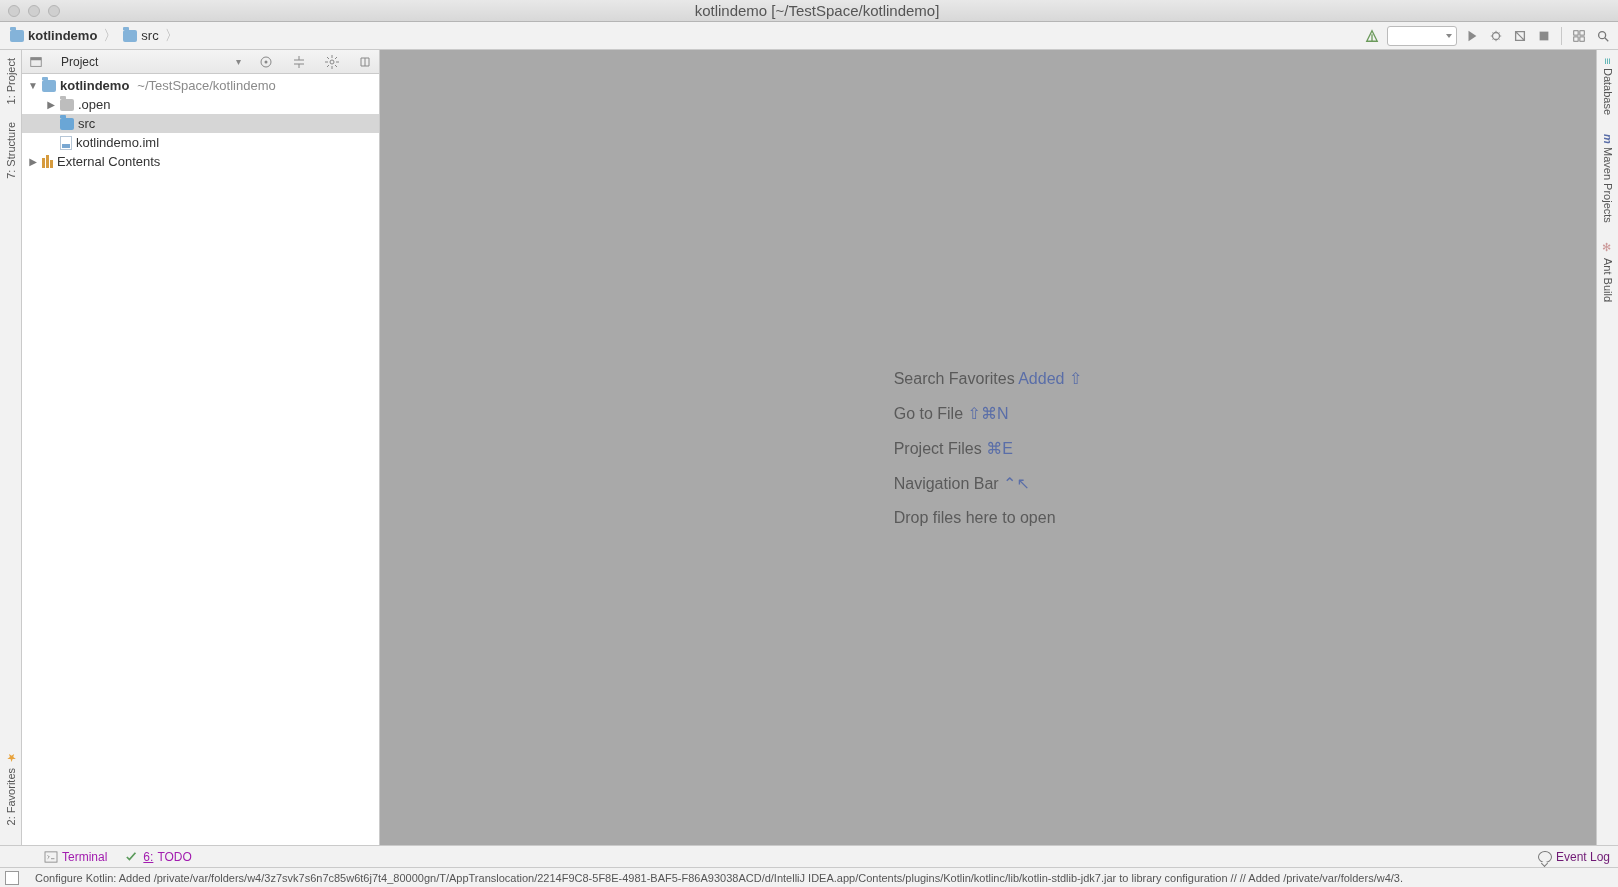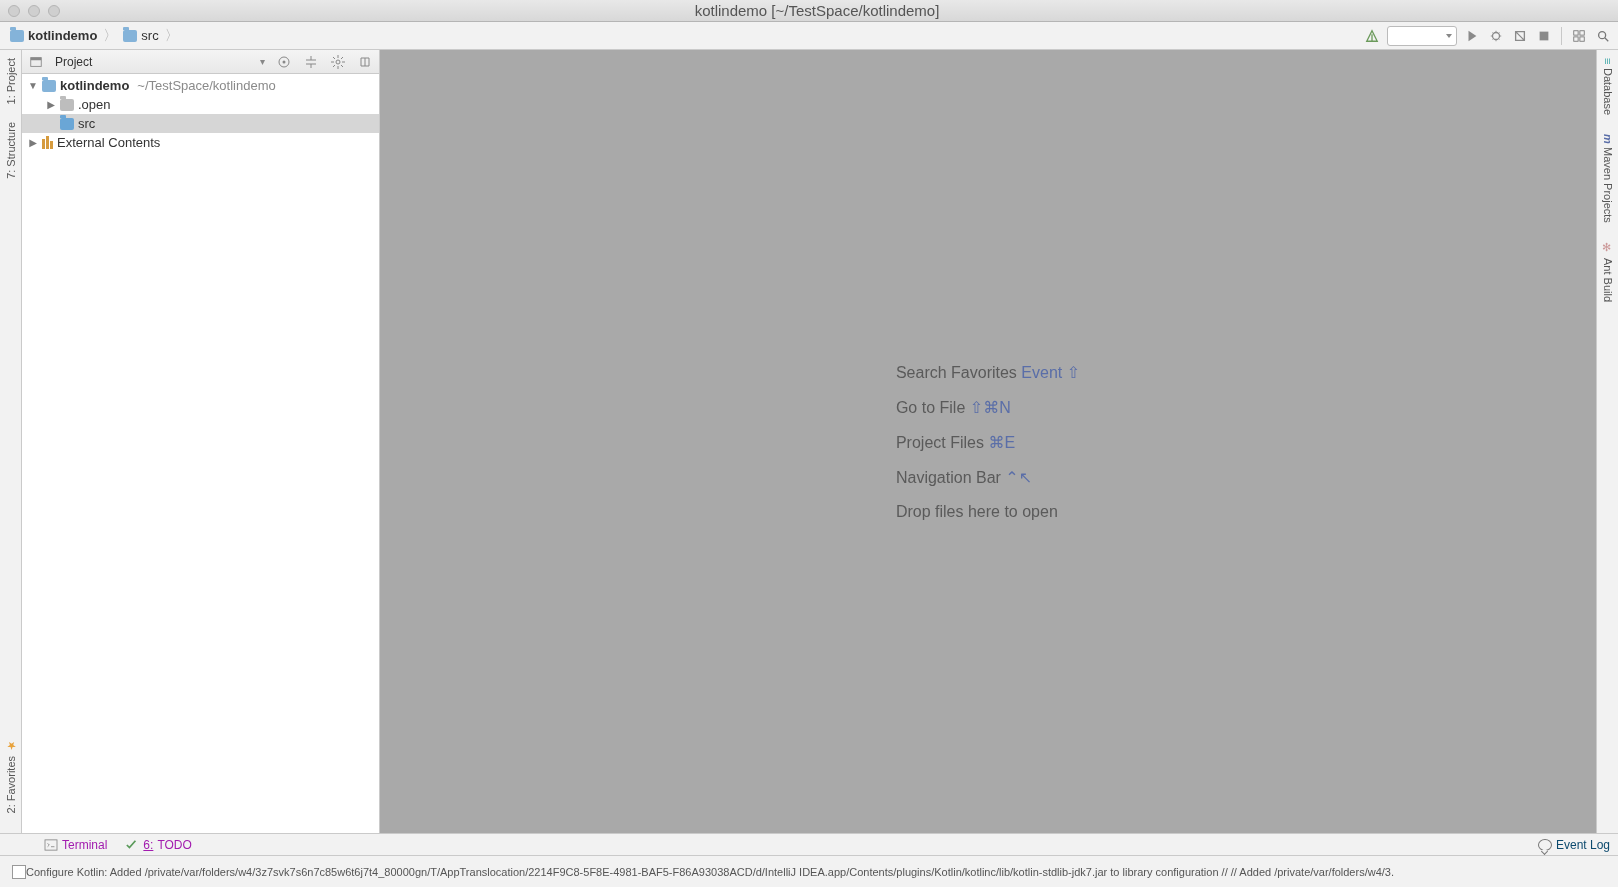--- a/index.html
+++ b/index.html
@@ -27,21 +27,21 @@
 
 
 .main { flex: 1; display: flex; min-height: 0; }
 .left-gutter, .right-gutter { width: 22px; background: #f2f2f2; border-right: 1px solid #cacaca; display:flex; flex-direction:column; align-items:center; padding-top:4px; gap:10px; }
 .right-gutter { border-right:none; border-left:1px solid #cacaca; }
 .gutter-tab { writing-mode: vertical-rl; transform: rotate(180deg); font-size: 11px; color: #555; padding: 4px 0; display:flex; align-items:center; gap:4px; cursor:pointer; }
 .right-gutter .gutter-tab { transform: none; }
 
 
 .project-panel { width: 358px; background:#fff; border-right:1px solid #cacaca; display:flex; flex-direction:column; }
-.panel-header { height: 24px; background: linear-gradient(#f4f4f4,#e8e8e8); border-bottom:1px solid #cacaca; display:flex; align-items:center; padding:0 6px; gap:11px; }
+.panel-header { height: 24px; background: linear-gradient(#f4f4f4,#e8e8e8); border-bottom:1px solid #cacaca; display:flex; align-items:center; padding:0 6px; gap:17px; }
 .panel-header .ptitle { flex:1; font-size:12px; color:#333; }
 .panel-header .picon { width:16px; height:16px; display:flex; align-items:center; justify-content:center; color:#777; cursor:pointer; }
 .panel-header .dropdown-arrow { color:#888; font-size:10px; margin-right:auto; }
 .tree { flex:1; overflow:auto; padding-top:2px; font-size:13px; }
 .tree-row { display:flex; align-items:center; height:19px; padding-left:6px; gap:4px; cursor:pointer; white-space:nowrap; }
 .tree-row.selected { background:#d6d6d6; }
 .tree-row .arrow { width:10px; color:#7a7a7a; font-size:10px; text-align:center; }
 .tree-row .spacer { display:inline-block; }
 .grey-folder { width:14px; height:12px; background:#bdbdbd; border-radius:2px; position:relative; }
 .grey-folder::before { content:""; position:absolute; top:-3px; left:0; width:6px; height:3px; background:#bdbdbd; border-radius:1px 1px 0 0; }
@@ -59,26 +59,26 @@
 .editor-area { flex:1; background:#a9a9a9; display:flex; align-items:center; justify-content:center; }
 .hints { display:flex; flex-direction:column; gap:16px; }
 .hint-row { font-size:16px; color:#5a5a5a; }
 .hint-row .shortcut { color:#5a6ea8; }
 
 
 .bottom-tools { height:22px; background:#f2f2f2; border-top:1px solid #cacaca; display:flex; align-items:center; padding:0 8px; gap:18px; }
 .bottom-tools .tool { font-size:12px; color:#a21caf; display:flex; align-items:center; gap:4px; cursor:pointer; }
 .bottom-tools .tool .tnum { text-decoration:underline; }
 .bottom-tools .spacer-flex { flex:1; }
-.event-log { display:flex; align-items:center; gap:4px; cursor:pointer; font-size:12px; color:#0c4a6e; }
+.event-log { display:flex; align-items:center; gap:4px; cursor:pointer; font-size:12px; color:#701a75; }
 .bubble-icon{ width:14px; height:12px; border:1.5px solid #777; border-radius:50%; position:relative;}
 .bubble-icon::after{content:"";position:absolute;bottom:-4px;left:3px;width:4px;height:4px;border-left:1.5px solid #777;border-bottom:1.5px solid #777;transform:rotate(-45deg);background:#f2f2f2;}
 
 
-.status-bar { height:32px; background:#f2f2f2; border-top:1px solid #cacaca; display:flex; align-items:center; padding:0 12px; gap:0; }
+.status-bar { height:20px; background:#f2f2f2; border-top:1px solid #cacaca; display:flex; align-items:center; padding:0 5px; gap:16px; }
 .status-bar .sicon { width:14px; height:14px; border:1px solid #999; background:#fff; }
 .status-text { font-size:11px; color:#555; white-space:nowrap; overflow:hidden; text-overflow:ellipsis; flex:1; }
 
 .chev { width:0;height:0;border-top:4px solid #888;border-left:3px solid transparent;border-right:3px solid transparent; }
 </style>
 </head>
 <body>
 
 <div class="title-bar">
   <div class="traffic-lights">
@@ -212,38 +212,43 @@
         <span class="spacer" style="width:14px"></span>
         <span class="arrow">▶</span>
         <span class="grey-folder"></span>
         <span>.open</span>
       </div>
       <div class="tree-row selected">
         <span class="spacer" style="width:14px"></span>
         <span class="arrow"></span>
         <span class="blue-folder"></span>
         <span>src</span>
+      </div>
+      <div class="tree-row">
+        <span class="spacer" style="width:28px"></span>
+        <span class="iml-icon"></span>
+        <span>kotlindemo.iml</span>
       </div>
       <div class="tree-row">
         <span class="arrow">▶</span>
         <span class="lib-icon">
             <span></span>
             <span></span>
             <span></span>
           </span>
         <span>External Contents</span>
       </div>
     </div>
   </div>
 
   <div class="editor-area">
     <div class="hints">
       <div class="hint-row">
         <span>Search Favorites</span>
-        <span class="shortcut">Event ⇧</span>
+        <span class="shortcut">Added ⇧</span>
       </div>
       <div class="hint-row">
         <span>Go to File</span>
         <span class="shortcut">⇧⌘N</span>
       </div>
       <div class="hint-row">
         <span>Project Files</span>
         <span class="shortcut">⌘E</span>
       </div>
       <div class="hint-row">

